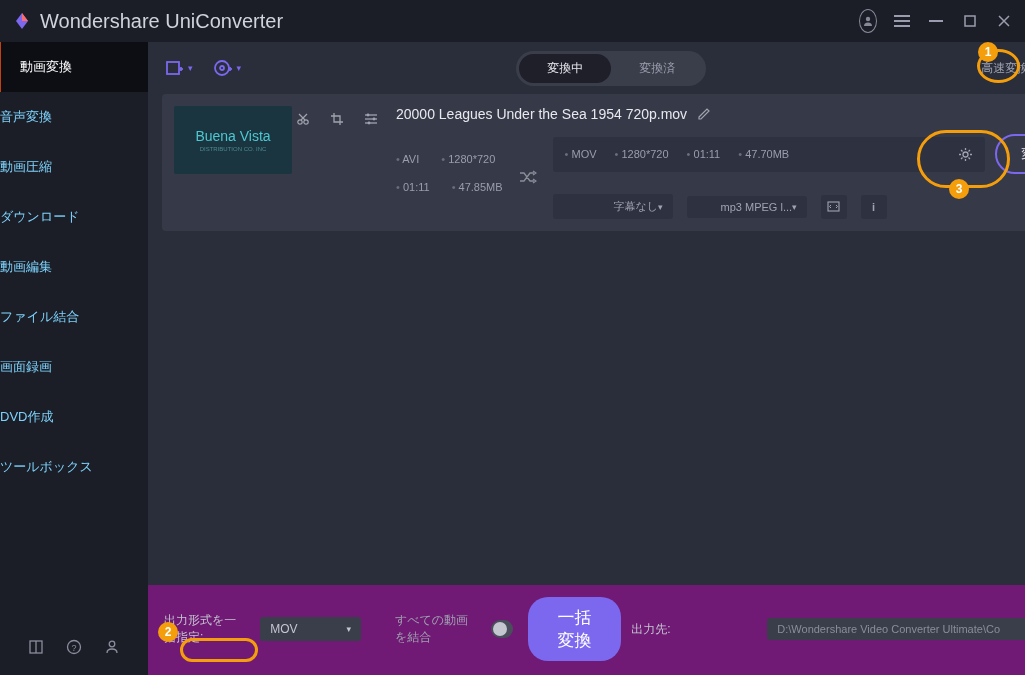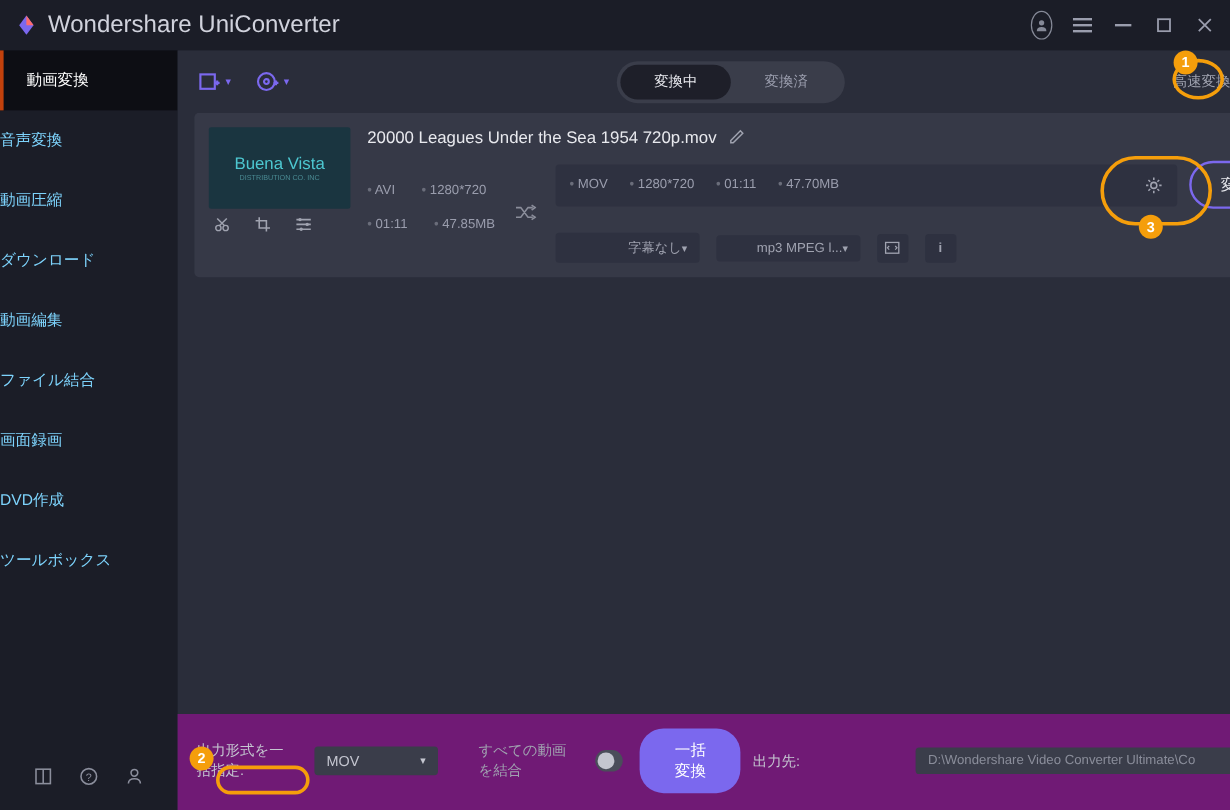--- a/index.html
+++ b/index.html
@@ -9,21 +9,21 @@
     .titlebar-logo { width: 20px; height: 20px; margin-right: 8px; }
     .titlebar-title { color: #d0d2dc; font-size: 20px; flex: 1; }
     .titlebar-controls { display: flex; gap: 16px; align-items: center; }
     .titlebar-btn { width: 18px; height: 18px; color: #9a9dad; display: flex; align-items: center; justify-content: center; cursor: pointer; }
     .user-circle { width: 24px; height: 24px; border: 1.5px solid #868a98; border-radius: 50%; display: flex; align-items: center; justify-content: center; }
     
     .main { display: flex; height: calc(100% - 42px); }
     .sidebar { width: 180px; background: #1b1d27; display: flex; flex-direction: column; }
     .sidebar-items { flex: 1; }
     .sidebar-item { height: 50px; display: flex; align-items: center; color: #7dd3fc; cursor: pointer; font-size: 13px; }
-    .sidebar-item.active { background: #0d0e14; color: #ffffff; border-left: 3px solid #c2410c; padding-left: 19px; }
+    .sidebar-item.active { background: #0d0e14; color: #ffffff; border-left: 1px solid #c2410c; padding-left: 19px; }
     .sidebar-bottom { display: flex; gap: 22px; padding: 20px 28px; }
     .sidebar-bottom-icon { color: #8b8e9c; cursor: pointer; }
     
     .content { flex: 1; background: #2a2d3a; display: flex; flex-direction: column; }
     
     .toolbar { height: 52px; display: flex; align-items: center; padding: 0 16px; gap: 20px; }
     .toolbar-icon { color: #7b68ee; display: flex; align-items: center; gap: 4px; cursor: pointer; }
     .toolbar-center { flex: 1; display: flex; justify-content: center; }
     .tab-pill { background: #3a3d4a; border-radius: 20px; padding: 3px; display: flex; }
     .tab-pill-item { padding: 6px 28px; border-radius: 18px; color: #9a9dad; cursor: pointer; font-size: 12px; }
@@ -31,21 +31,21 @@
     .toggle-label { color: #a0a3b0; font-size: 12px; }
     .toggle { width: 34px; height: 18px; background: #00c853; border-radius: 10px; position: relative; cursor: pointer; }
     .toggle-knob { width: 14px; height: 14px; background: white; border-radius: 50%; position: absolute; top: 2px; right: 2px; }
     
     .file-list { flex: 1; padding: 0 14px; overflow-y: auto; }
     .file-card { background: #363947; border-radius: 4px; padding: 12px; display: flex; gap: 14px; margin-bottom: 10px; }
     .thumb { width: 118px; height: 68px; background: #1a3540; border-radius: 2px; display: flex; flex-direction: column; align-items: center; justify-content: center; color: #4dc7d0; font-family: cursive; font-size: 14px; }
     .thumb-sub { font-size: 6px; color: #4a8a92; margin-top: 2px; }
     .thumb-tools { display: flex; gap: 20px; padding: 6px 4px; color: #a0a3b0; }
     .thumb-tool { cursor: pointer; }
-    .file-col1 { display: flex; flex-direction: column; }
+    .file-col1 { display: flex; flex-direction: row; }
     .file-info { flex: 1; display: flex; flex-direction: column; }
     .file-name-row { display: flex; align-items: center; gap: 10px; margin-bottom: 12px; }
     .file-name { color: #e8e9ee; font-size: 14px; }
     .edit-icon { color: #a0a3b0; cursor: pointer; }
     .meta-row { display: flex; gap: 22px; margin-bottom: 8px; }
     .meta-item { color: #9a9dad; font-size: 11px; }
     .meta-item::before { content: "• "; color: #6a6d7a; }
     .shuffle-icon { color: #8a8d9a; align-self: center; }
     .out-box { background: #2e3140; border-radius: 3px; padding: 10px 12px; display: flex; gap: 18px; align-items: center; }
     .gear-icon { color: #a0a3b0; cursor: pointer; }
@@ -60,21 +60,21 @@
     
     .footer { padding: 12px 16px 14px; display: flex; flex-direction: row; gap: 10px; background: #701a75; }
     .footer-row { display: flex; align-items: center; gap: 14px; }
     .footer-label { color: #c4c6d0; font-size: 12px; width: 122px; }
     .footer-select { background: #3a3d4a; color: #c4c6d0; padding: 5px 10px; border-radius: 3px; font-size: 12px; width: 140px; display: flex; justify-content: space-between; align-items: center; cursor: pointer; }
     .footer-path { background: #3a3d4a; color: #8a8d9a; padding: 5px 10px; border-radius: 3px; font-size: 11px; width: 278px; display: flex; justify-content: space-between; align-items: center; cursor: pointer; }
     .merge-label { color: #a0a3b0; font-size: 12px; margin-left: 20px; }
     .merge-toggle { width: 34px; height: 18px; background: #4a4d5a; border-radius: 10px; position: relative; cursor: pointer; margin-left: 8px; }
     .merge-knob { width: 14px; height: 14px; background: #c4c6d0; border-radius: 50%; position: absolute; top: 2px; left: 2px; }
     .folder-icon { color: #8a8d9a; cursor: pointer; margin-left: 8px; }
-    .batch-btn { background: #7b68ee; color: white; padding: 9px 24px; border-radius: 20px; cursor: pointer; font-size: 13px; margin-left: auto; border: none; }
+    .batch-btn { background: #7b68ee; color: white; padding: 9px 24px; border-radius: 20px; cursor: pointer; font-size: 17px; margin-left: auto; border: none; }
     
     .callout { position: absolute; border: 3px solid #f59e0b; border-radius: 50%; pointer-events: none; }
     .callout-num { position: absolute; width: 20px; height: 20px; background: #f59e0b; color: white; border-radius: 50%; display: flex; align-items: center; justify-content: center; font-size: 12px; font-weight: bold; pointer-events: none; }
     .callout-oval { position: absolute; border: 3px solid #f59e0b; border-radius: 50px; pointer-events: none; }
     
     svg { display: block; }
     .chev { font-size: 9px; }
   </style>
 </head>
 <body>

